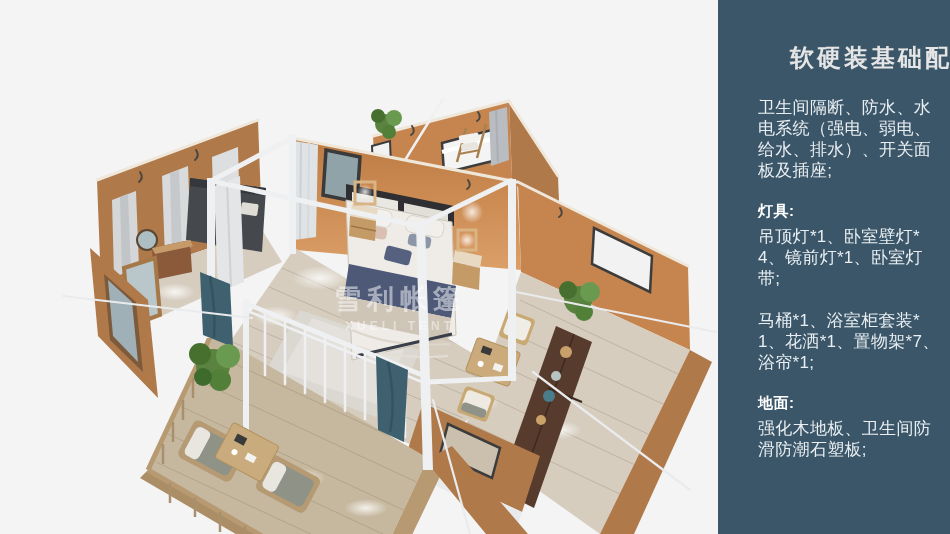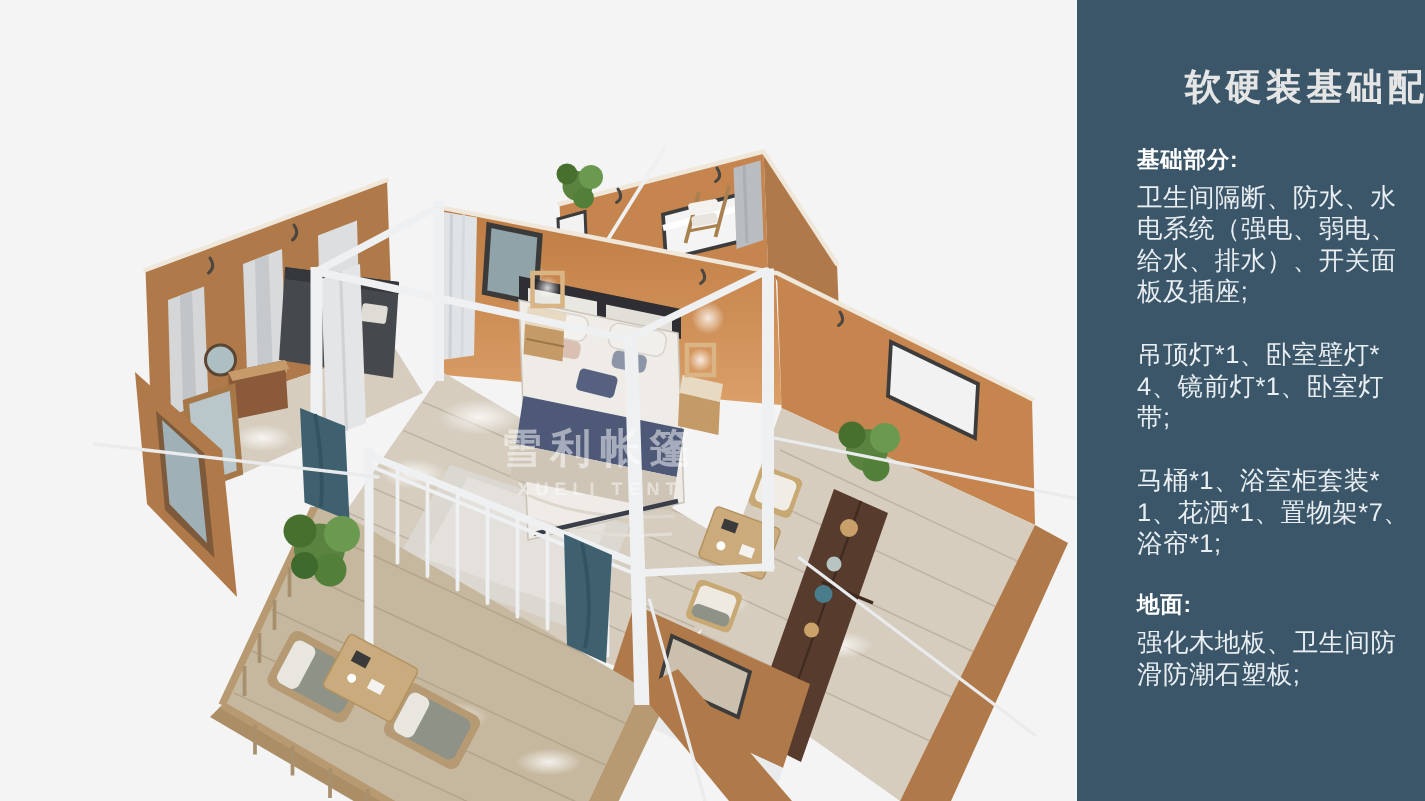--- a/index.html
+++ b/index.html
@@ -363,26 +363,26 @@
         <text class="wm-cn" x="400" y="308" text-anchor="middle">雪利帐篷</text>
         <text class="wm-en" x="400" y="330" text-anchor="middle">XUELI TENT</text>
       </g>
     </svg>
   </div>
 
   <aside class="sidebar">
     <h1>软硬装基础配套</h1>
     <div class="specs">
       <section>
-        <h2>基础部分:</h2>
         <p>卫生间隔断、防水、水电系统（强电、弱电、给水、排水）、开关面板及插座;</p>
       </section>
       <section>
       </section>
       <section>
+        <h2>灯具:</h2>
         <p>吊顶灯*1、卧室壁灯*4、镜前灯*1、卧室灯带;</p>
       </section>
       <section>
         <p>马桶*1、浴室柜套装*1、花洒*1、置物架*7、浴帘*1;</p>
       </section>
       <section>
         <h2>地面:</h2>
         <p>强化木地板、卫生间防滑防潮石塑板;</p>
       </section>
     </div>

